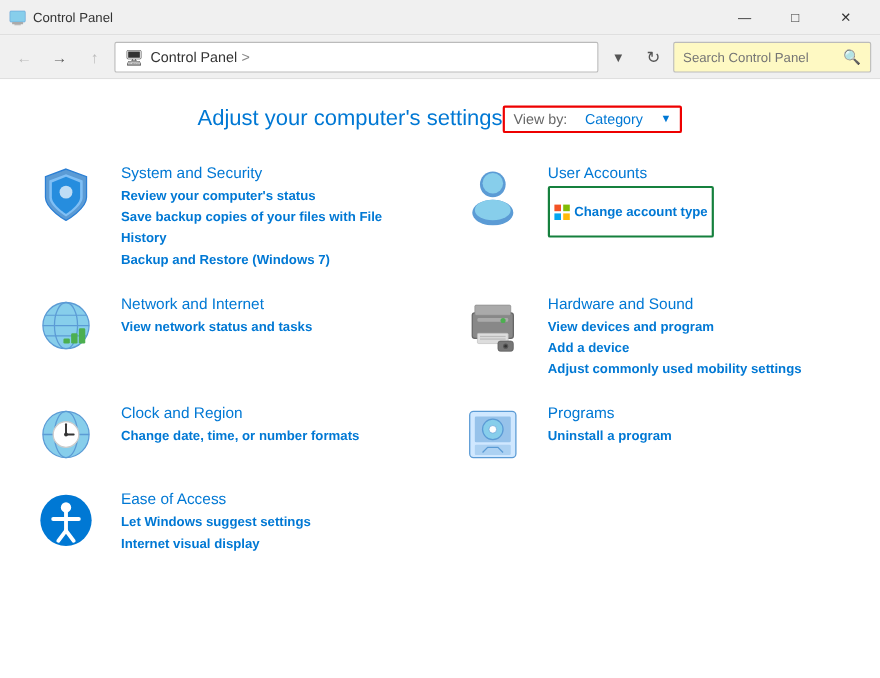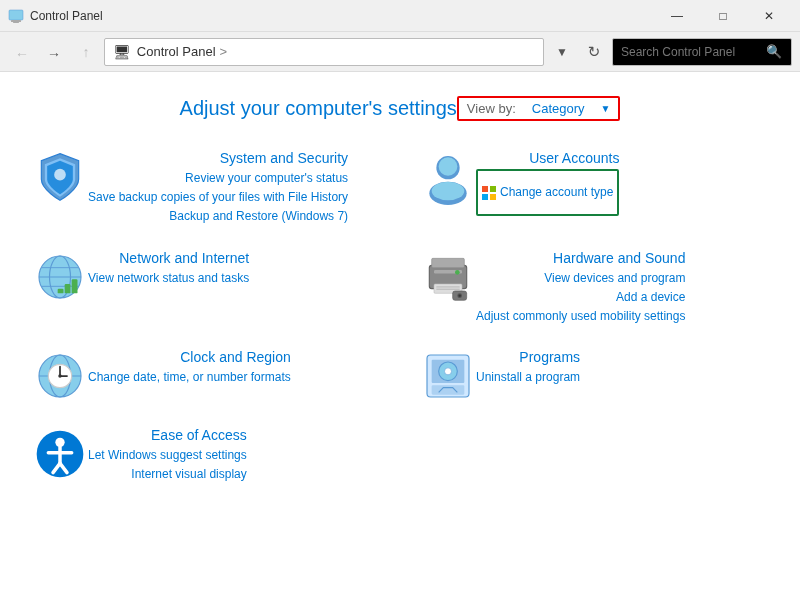--- a/index.html
+++ b/index.html
@@ -112,21 +112,21 @@
       align-items: center;
       justify-content: center;
       color: #555;
       font-size: 15px;
       border-radius: 3px;
     }
     .search-box {
       width: 180px;
       height: 28px;
       border: 1px solid #bbb;
-      background: #000000;
+      background: #fef9c3;
       display: flex;
       align-items: center;
       padding: 0 8px;
       border-radius: 2px;
       gap: 6px;
     }
     .search-box input {
       border: none;
       outline: none;
       font-size: 12px;
@@ -175,40 +175,39 @@
       display: grid;
       grid-template-columns: 1fr 1fr;
       gap: 0;
       column-gap: 40px;
     }
 
     .category-item {
       display: flex;
       align-items: flex-start;
       margin-bottom: 22px;
-      gap: 0;
-      text-align: right;
+      gap: 22px;
     }
     .category-icon {
       width: 56px;
       height: 56px;
       flex-shrink: 0;
       display: flex;
       align-items: center;
       justify-content: center;
     }
     .category-text {}
     .category-title {
       font-size: 14px;
       color: #0078d4;
       cursor: pointer;
       text-decoration: none;
       font-weight: 400;
     }
-    .category-links { margin-top: 2px; }
+    .category-links { margin-top: 2px; font-weight: bold; }
     .category-link {
       font-size: 12px;
       color: #0078d4;
       cursor: pointer;
       display: block;
       line-height: 1.6;
     }
     .category-link.highlighted {
       display: inline-flex;
       align-items: center;

